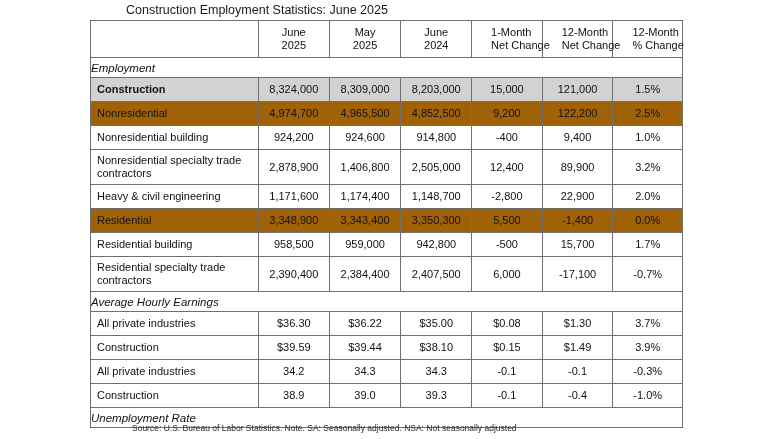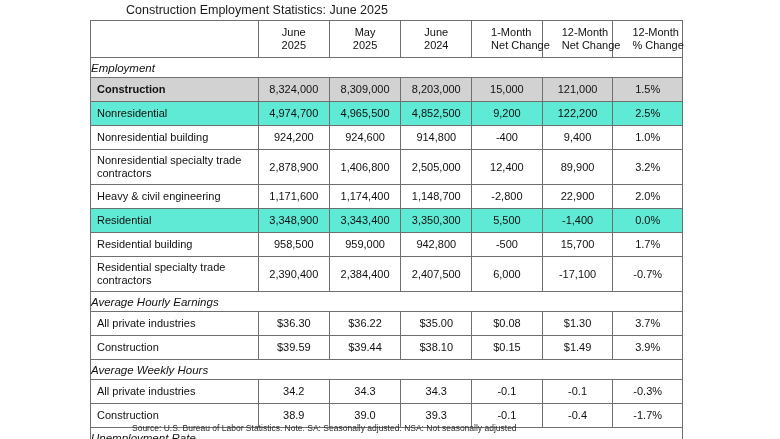--- a/index.html
+++ b/index.html
@@ -92,21 +92,21 @@
     padding-left: 2px;
     padding-right: 2px;
   }
   tr.data.two-line td {
     height: 30px;
   }
   tr.data td.label.bold { font-weight: bold; }
 
   
   tr.shade-dark td { background: #d2d2d2; }
-  tr.shade-light td { background: #5eead4; }
+  tr.shade-light td { background: #a16207; }
 
   #source {
     position: absolute;
     left: 132px;
     top: 422px;
     font-size: 8.5px;
     line-height: 12px;
     color: #2b2b2b;
     white-space: nowrap;
   }
@@ -248,40 +248,37 @@
           </tr>
           <tr class="data ">
             <td class="label">Construction</td>
             <td class="val">$39.59</td>
             <td class="val">$39.44</td>
             <td class="val">$38.10</td>
             <td class="val">$0.15</td>
             <td class="val">$1.49</td>
             <td class="val">3.9%</td>
           </tr>
-          <tr class="section-row">
-            <td class="section" colspan="7">Average Weekly Hours</td>
-          </tr>
           <tr class="data ">
             <td class="label">All private industries</td>
             <td class="val">34.2</td>
             <td class="val">34.3</td>
             <td class="val">34.3</td>
             <td class="val">-0.1</td>
             <td class="val">-0.1</td>
             <td class="val">-0.3%</td>
           </tr>
           <tr class="data ">
             <td class="label">Construction</td>
             <td class="val">38.9</td>
             <td class="val">39.0</td>
             <td class="val">39.3</td>
             <td class="val">-0.1</td>
             <td class="val">-0.4</td>
-            <td class="val">-1.7%</td>
+            <td class="val">-1.0%</td>
           </tr>
           <tr class="section-row">
             <td class="section" colspan="7">Unemployment Rate</td>
           </tr>
         </tbody>
     </table>
   </div>
 
   <div id="source">Source: U.S. Bureau of Labor Statistics.  Note. SA: Seasonally adjusted.  NSA: Not seasonally adjusted</div>
 

